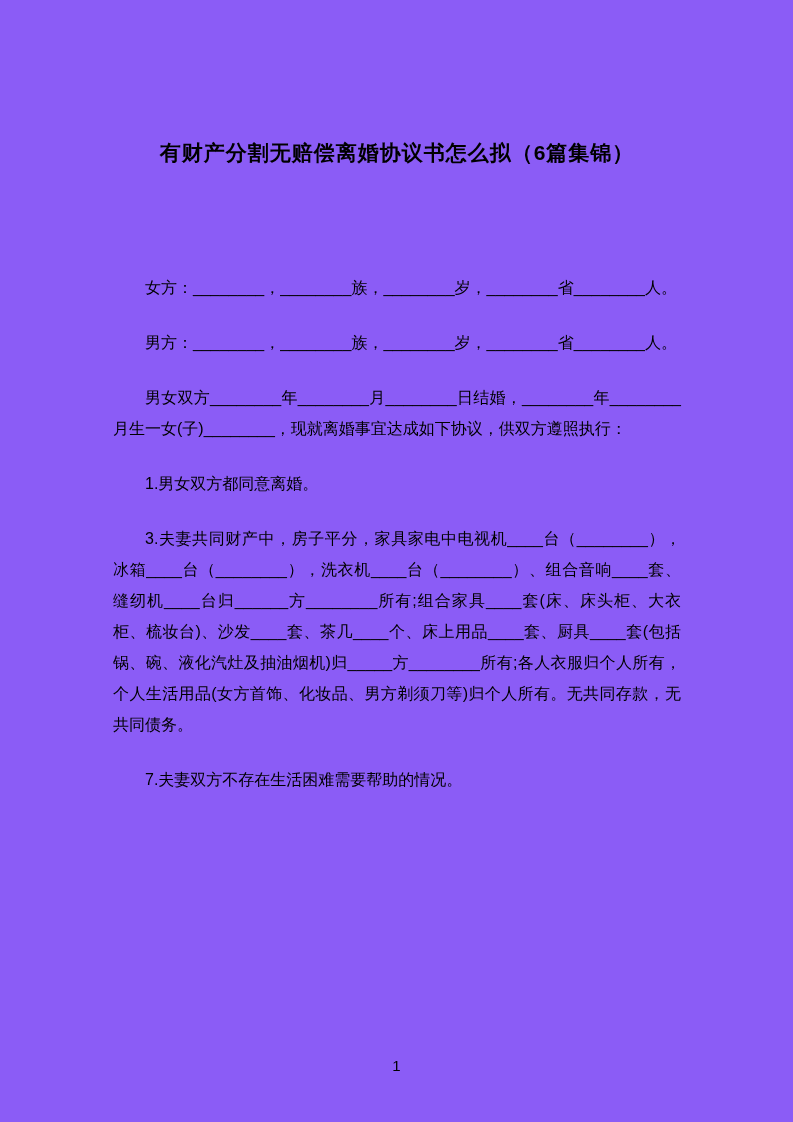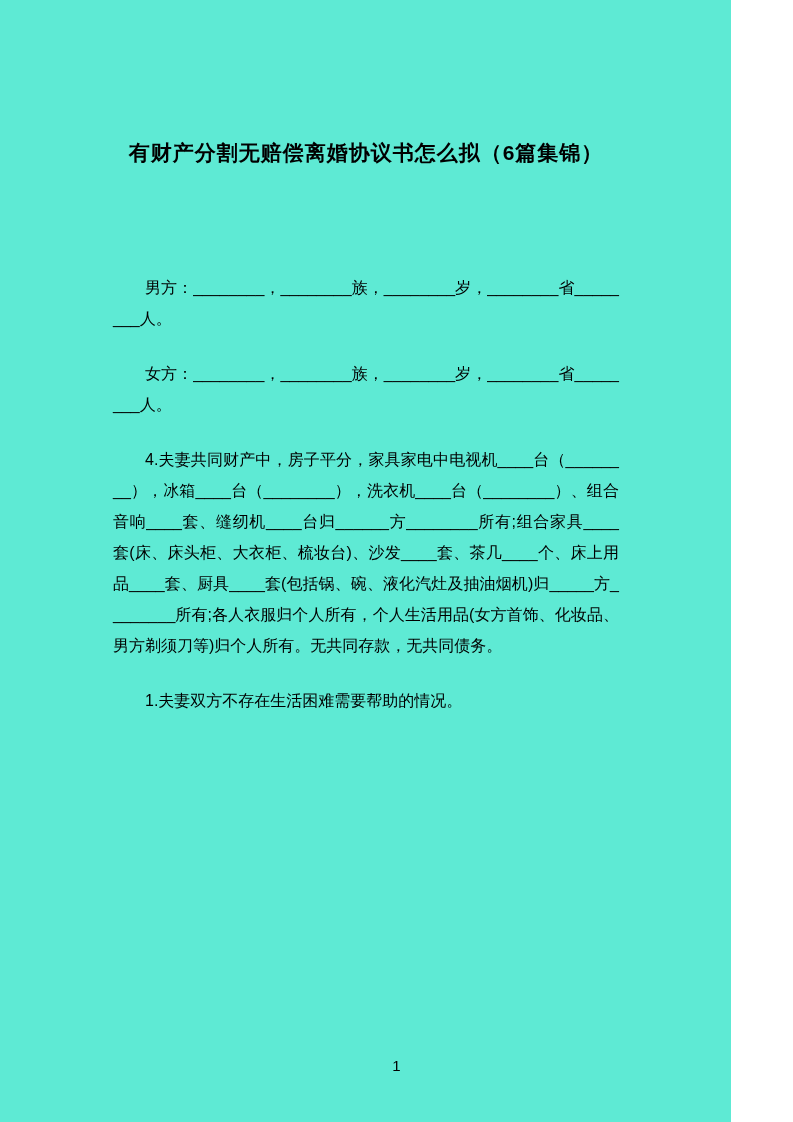--- a/index.html
+++ b/index.html
@@ -11,23 +11,23 @@
   body {
     width: 793px;
     height: 1122px;
     font-family: "Liberation Sans", "DejaVu Sans", sans-serif;
     color: #000000;
     position: relative;
     overflow: hidden;
   }
   .page {
     position: relative;
-    width: 731px;
+    width: 793px;
     height: 1122px;
-    background: #5eead4;
+    background: #8b5cf6;
     padding: 138px 112px 0 113px;
   }
   .doc-title {
     font-size: 21px;
     font-weight: bold;
     text-align: center;
     margin: 0 0 104px 0;
     line-height: 1.45;
     letter-spacing: 1px;
   }
@@ -56,26 +56,28 @@
     color: #000000;
   }
 </style>
 </head>
 <body>
 
 <div class="page">
   <h1 class="doc-title">有财产分割无赔偿离婚协议书怎么拟（6篇集锦）</h1>
 
 
+  <p class="para">女方：________，________族，________岁，________省________人。</p>
+
   <p class="para">男方：________，________族，________岁，________省________人。</p>
 
-  <p class="para">女方：________，________族，________岁，________省________人。</p>
+  <p class="para">男女双方________年________月________日结婚，________年________月生一女(子)________，现就离婚事宜达成如下协议，供双方遵照执行：</p>
+
+  <p class="para">1.男女双方都同意离婚。</p>
 
 
+  <p class="para">3.夫妻共同财产中，房子平分，家具家电中电视机____台（________），冰箱____台（________），洗衣机____台（________）、组合音响____套、缝纫机____台归______方________所有;组合家具____套(床、床头柜、大衣柜、梳妆台)、沙发____套、茶几____个、床上用品____套、厨具____套(包括锅、碗、液化汽灶及抽油烟机)归_____方________所有;各人衣服归个人所有，个人生活用品(女方首饰、化妆品、男方剃须刀等)归个人所有。无共同存款，无共同债务。</p>
 
-
-  <p class="para">4.夫妻共同财产中，房子平分，家具家电中电视机____台（________），冰箱____台（________），洗衣机____台（________）、组合音响____套、缝纫机____台归______方________所有;组合家具____套(床、床头柜、大衣柜、梳妆台)、沙发____套、茶几____个、床上用品____套、厨具____套(包括锅、碗、液化汽灶及抽油烟机)归_____方________所有;各人衣服归个人所有，个人生活用品(女方首饰、化妆品、男方剃须刀等)归个人所有。无共同存款，无共同债务。</p>
-
-  <p class="para">1.夫妻双方不存在生活困难需要帮助的情况。</p>
+  <p class="para">7.夫妻双方不存在生活困难需要帮助的情况。</p>
 
 
   <div class="page-number">1</div>
 </div>
 
 </body></html>

